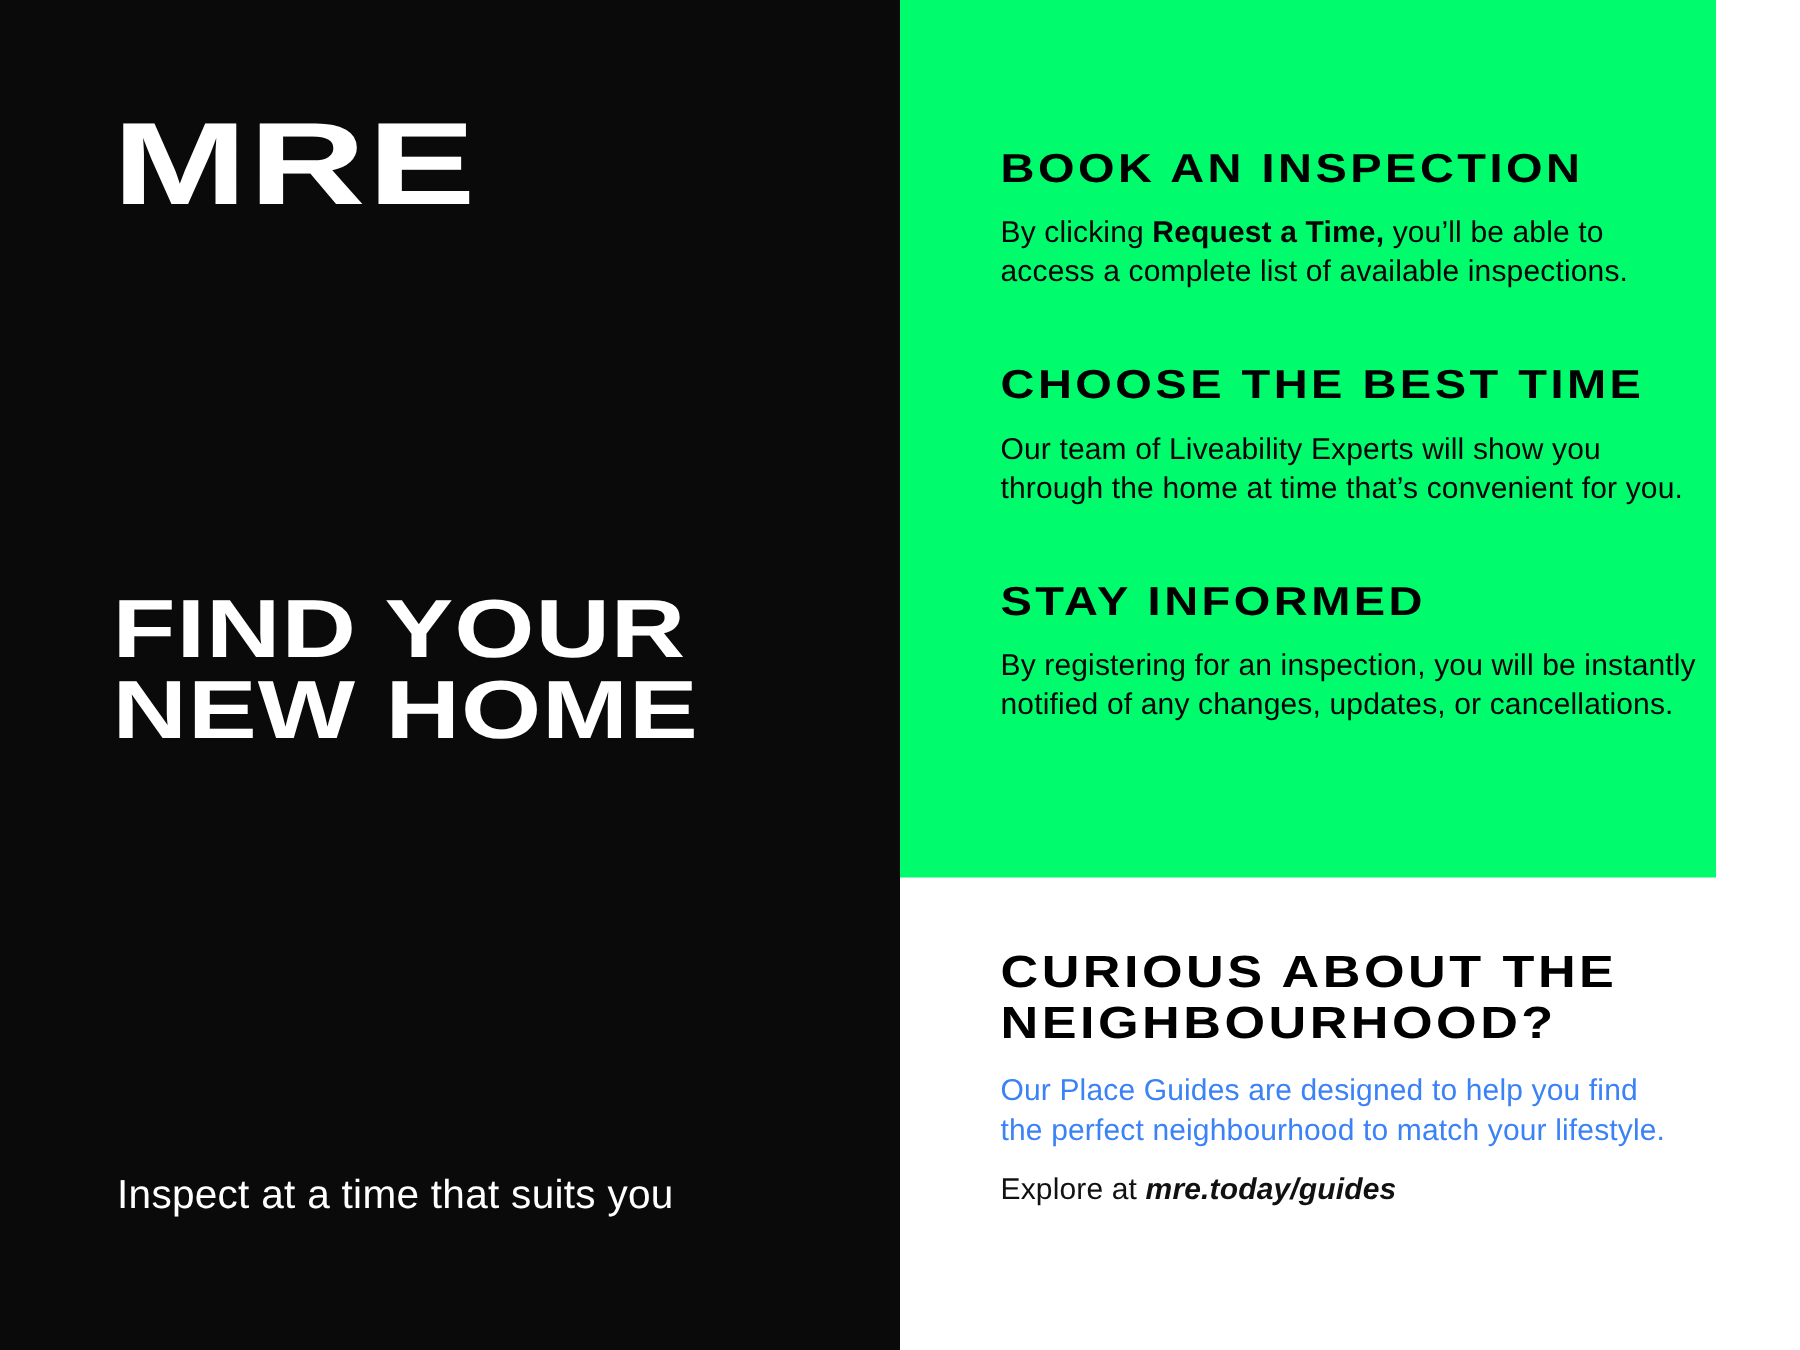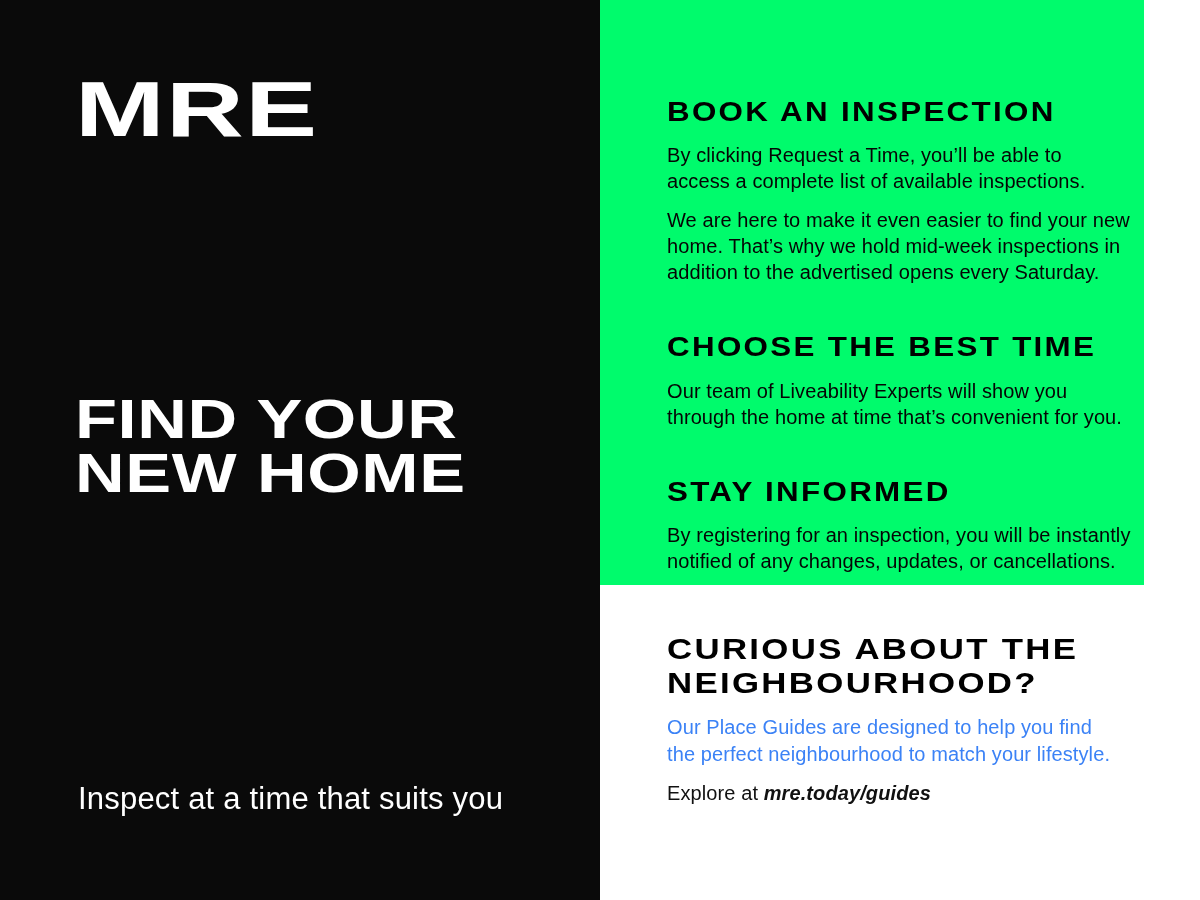--- a/index.html
+++ b/index.html
@@ -45,21 +45,21 @@
     letter-spacing: 0.5px;
     white-space: pre-line;
     transform: scaleX(1.25);
     transform-origin: left top;
   }
   .tagline {
     position: absolute;
     left: 78px; top: 781px;
     margin: 0;
     color: #ffffff;
-    font-size: 31px;
+    font-size: 27px;
     font-weight: 400;
     letter-spacing: 0.2px;
     white-space: nowrap;
   }
 
   
   .green-panel {
     position: absolute;
     left: 600px; top: 0;
     width: 600px; height: 593px;
@@ -80,21 +80,21 @@
   }
   .body-text {
     margin: 0 0 13px 0;
     font-size: 20px;
     line-height: 26px;
     letter-spacing: 0.1px;
     white-space: pre-line;
     color: #050505;
   }
   .body-text:last-child { margin-bottom: 0; }
-  .body-text strong { font-weight: 400; }
+  .body-text strong { font-weight: 700; }
 
   
   .white-panel {
     position: absolute;
     left: 600px; top: 585px;
     width: 600px; height: 307px;
     background: var(--paper, #ffffff);
     padding: 47px 50px 0 67px;
     color: var(--ink, #000000);
   }
@@ -137,23 +137,20 @@
 NEW HOME</h1>
     <p class="tagline">Inspect at a time that suits you</p>
   </section>
 
   <section class="green-panel">
 
     <div class="info-section">
       <h2 class="section-heading">BOOK AN INSPECTION</h2>
       <p class="body-text"><span>By clicking </span><strong>Request a Time,</strong><span> you’ll be able to
 access a complete list of available inspections.</span></p>
-      <p class="body-text">We are here to make it even easier to find your new
-home. That’s why we hold mid-week inspections in
-addition to the advertised opens every Saturday.</p>
     </div>
 
     <div class="info-section">
       <h2 class="section-heading">CHOOSE THE BEST TIME</h2>
       <p class="body-text">Our team of Liveability Experts will show you
 through the home at time that’s convenient for you.</p>
     </div>
 
     <div class="info-section">
       <h2 class="section-heading">STAY INFORMED</h2>

